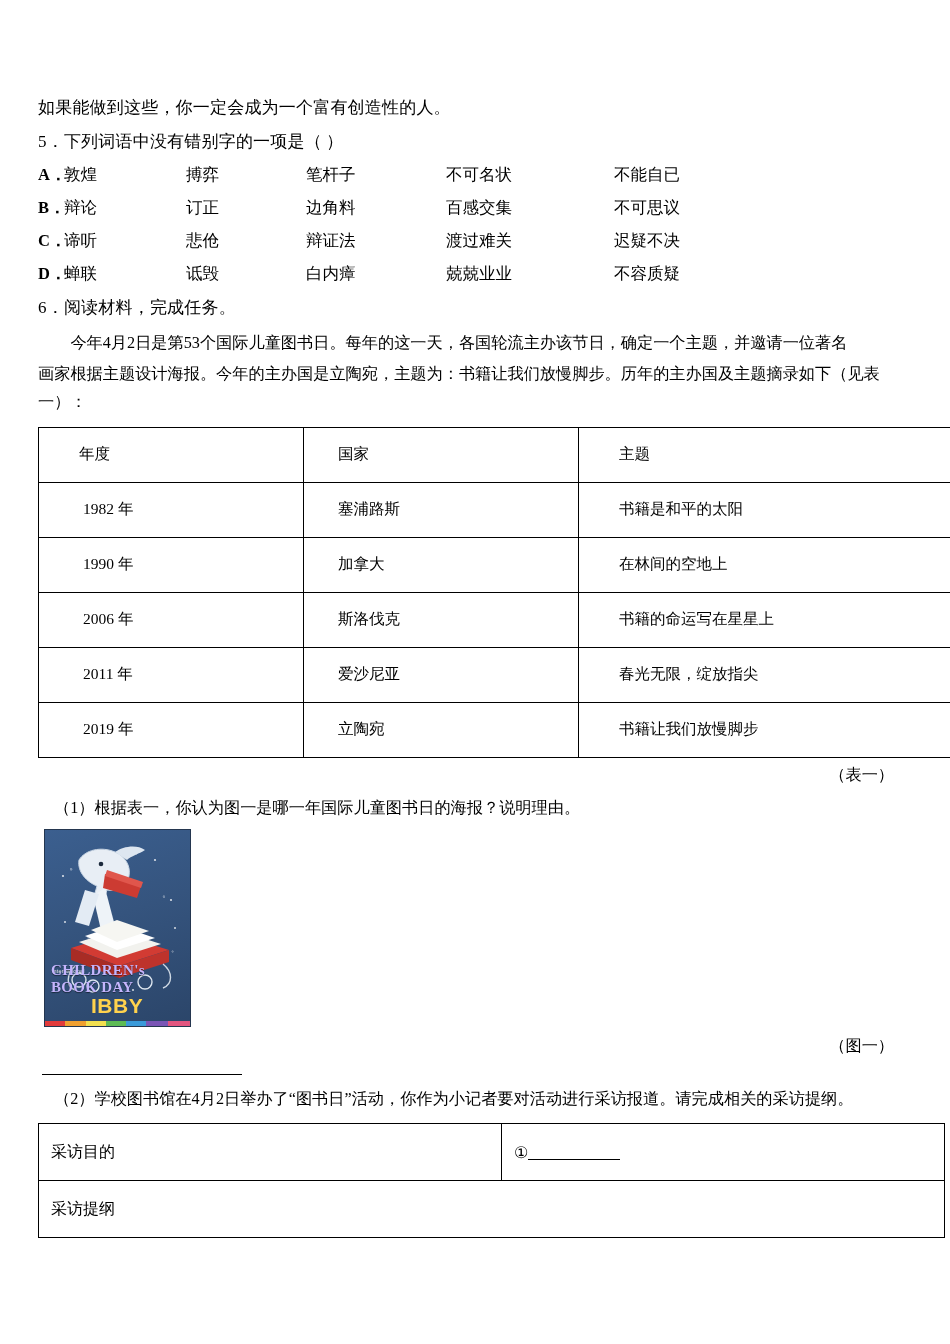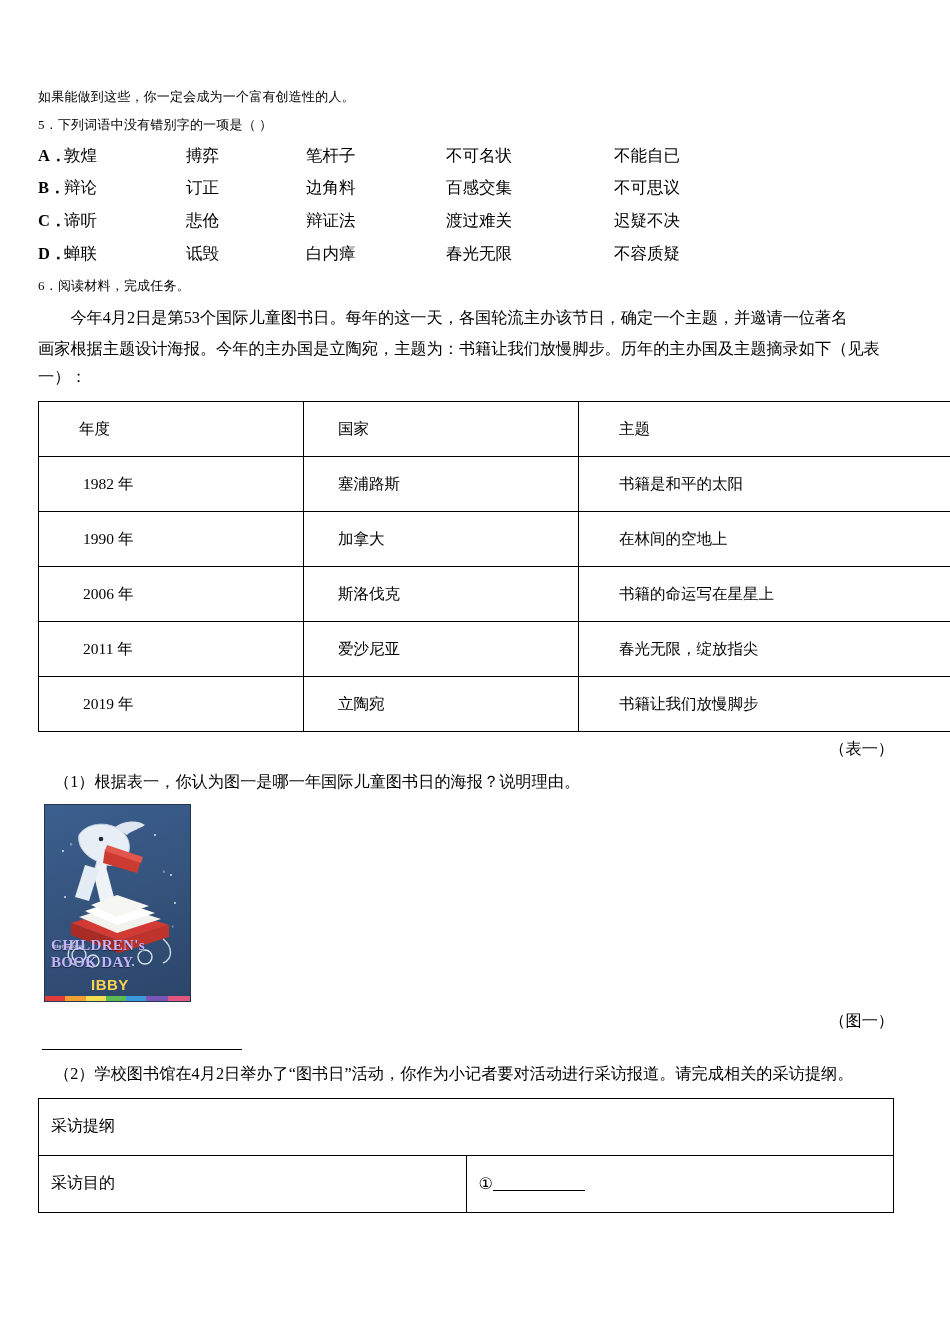--- a/index.html
+++ b/index.html
@@ -22,23 +22,23 @@
     padding: 0;
     box-sizing: border-box;
   }
   .content {
     position: absolute;
     left: 38px;
     top: 88px;
     width: 856px;
   }
   .line {
-    font-size: 13px;
+    font-size: 17px;
     line-height: 1.45;
-    margin: 0 0 9px 0;
+    margin: 8px 0 9px 0;
     letter-spacing: 0.2px;
   }
   .qnum {
     font-family: "Liberation Serif", serif;
   }
   .opt-row {
     font-size: 16.5px;
     line-height: 1.5;
     margin: 0 0 8px 0;
     display: flex;
@@ -149,21 +149,21 @@
     font-family: "Liberation Sans", sans-serif;
     font-size: 5.5px;
     color: #e8e8e8;
     letter-spacing: 0.2px;
   }
   .poster .ibby {
     position: absolute;
     left: 46px;
     bottom: 8px;
     font-family: "Liberation Sans", sans-serif;
-    font-size: 15px;
+    font-size: 21px;
     font-weight: bold;
     color: #ffd24d;
     letter-spacing: 0.5px;
     text-align: center;
   }
   .poster .strip {
     position: absolute;
     left: 0; right: 0; bottom: 0;
     height: 5px;
     background: linear-gradient(90deg,#e23b3b 0 14%, #f0a030 14% 28%, #f2e050 28% 42%, #5dbb55 42% 56%, #3a9ad9 56% 70%, #7a55b5 70% 85%, #e2557f 85% 100%);
@@ -241,21 +241,21 @@
         <span class="oi5">迟疑不决</span>
       </span>
     </div>
 
     <div class="opt-row">
       <span class="opt-label">D．</span>
       <span class="opt-items">
         <span class="oi1">蝉联</span>
         <span class="oi2">诋毁</span>
         <span class="oi3">白内瘴</span>
-        <span class="oi4">春光无限</span>
+        <span class="oi4">兢兢业业</span>
         <span class="oi5">不容质疑</span>
       </span>
     </div>
 
     <p class="line" style="margin-top:10px;"><span class="qnum">6</span><span>．阅读材料，完成任务。</span></p>
 
     <p class="para">今年4月2日是第53个国际儿童图书日。每年的这一天，各国轮流主办该节日，确定一个主题，并邀请一位著名</p>
     <p class="para-cont">画家根据主题设计海报。今年的主办国是立陶宛，主题为：书籍让我们放慢脚步。历年的主办国及主题摘录如下（见表</p>
     <p class="para-cont">一）：</p>
 
@@ -342,23 +342,23 @@
 
     <p class="caption">（图一）</p>
 
     <div class="blankline"></div>
 
     <p class="subq">（2）学校图书馆在4月2日举办了“图书日”活动，你作为小记者要对活动进行采访报道。请完成相关的采访提纲。</p>
 
     <table class="outline">
       <tbody>
           <tr>
-        <td class="oc1" colspan="2">采访提纲</td>
-      </tr>
-      <tr>
         <td class="oc1">采访目的</td>
         <td class="oc2"><span>①</span><span class="fillblank"></span></td>
       </tr>
+      <tr>
+        <td class="oc1" colspan="2">采访提纲</td>
+      </tr>
     </tbody>
       </table>
 
   </div>
 </div>
 
 </body></html>

